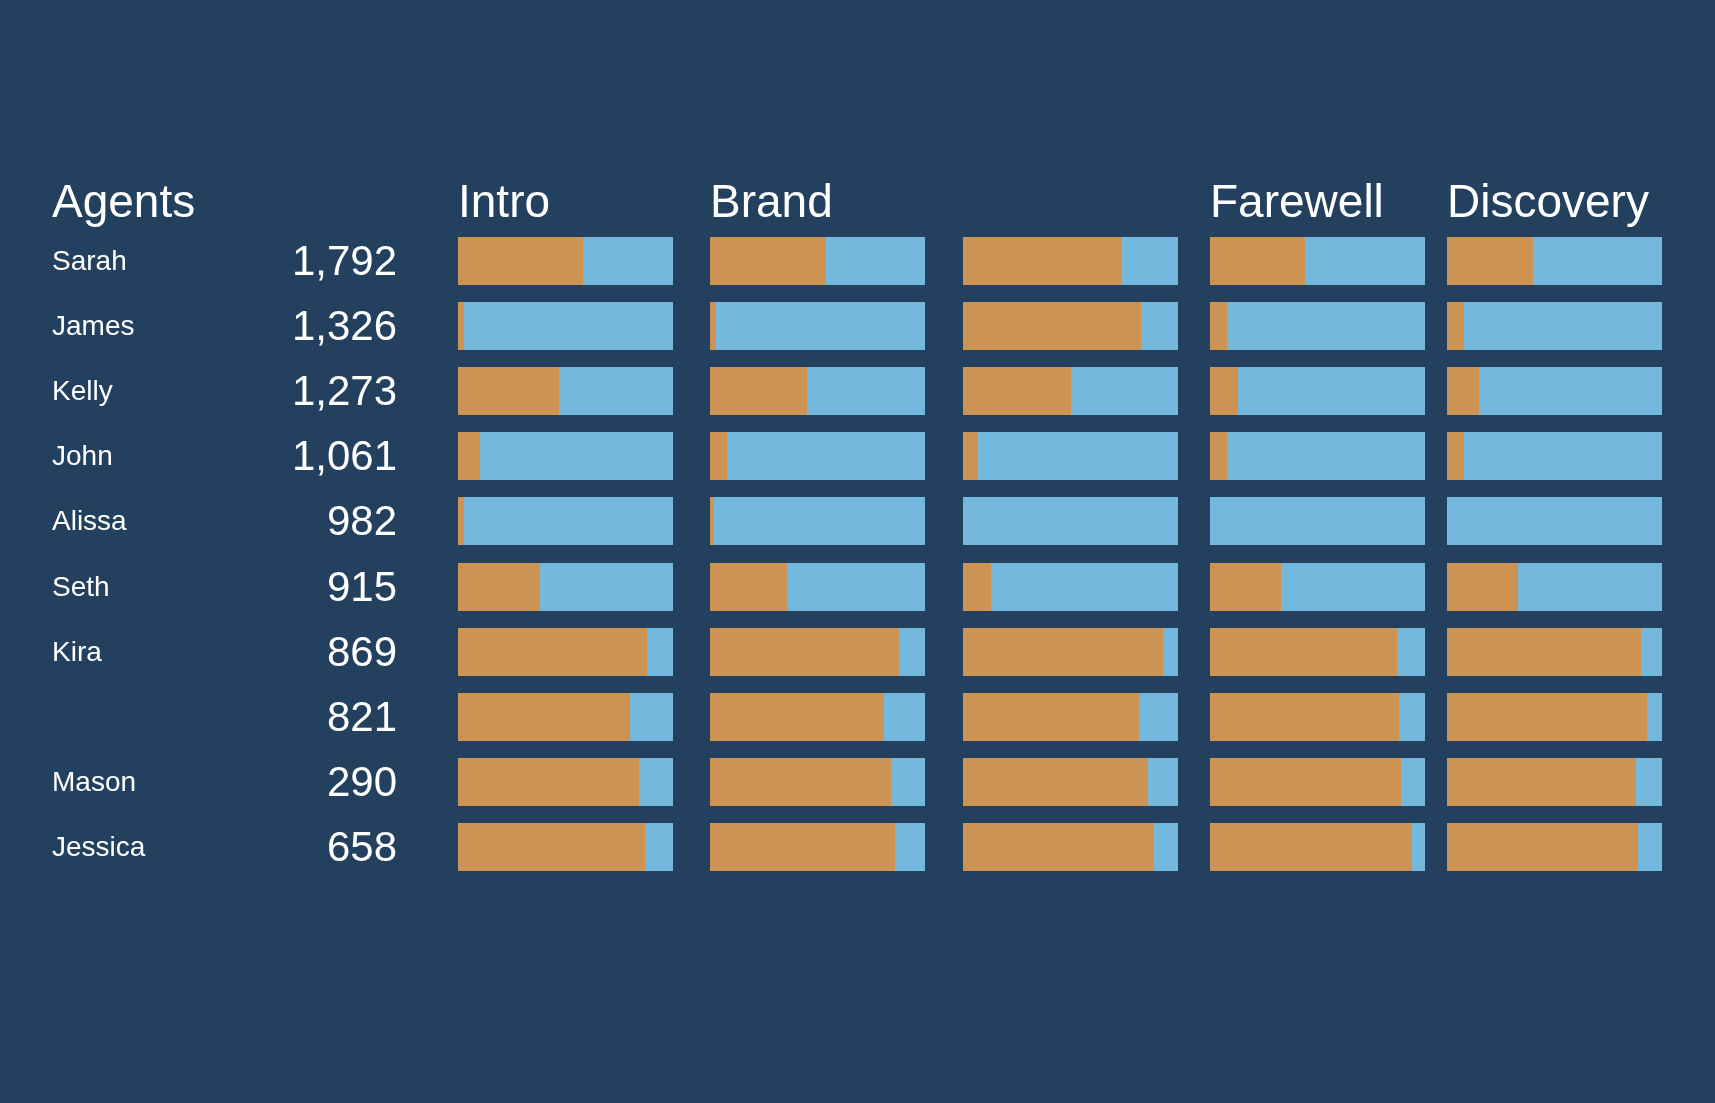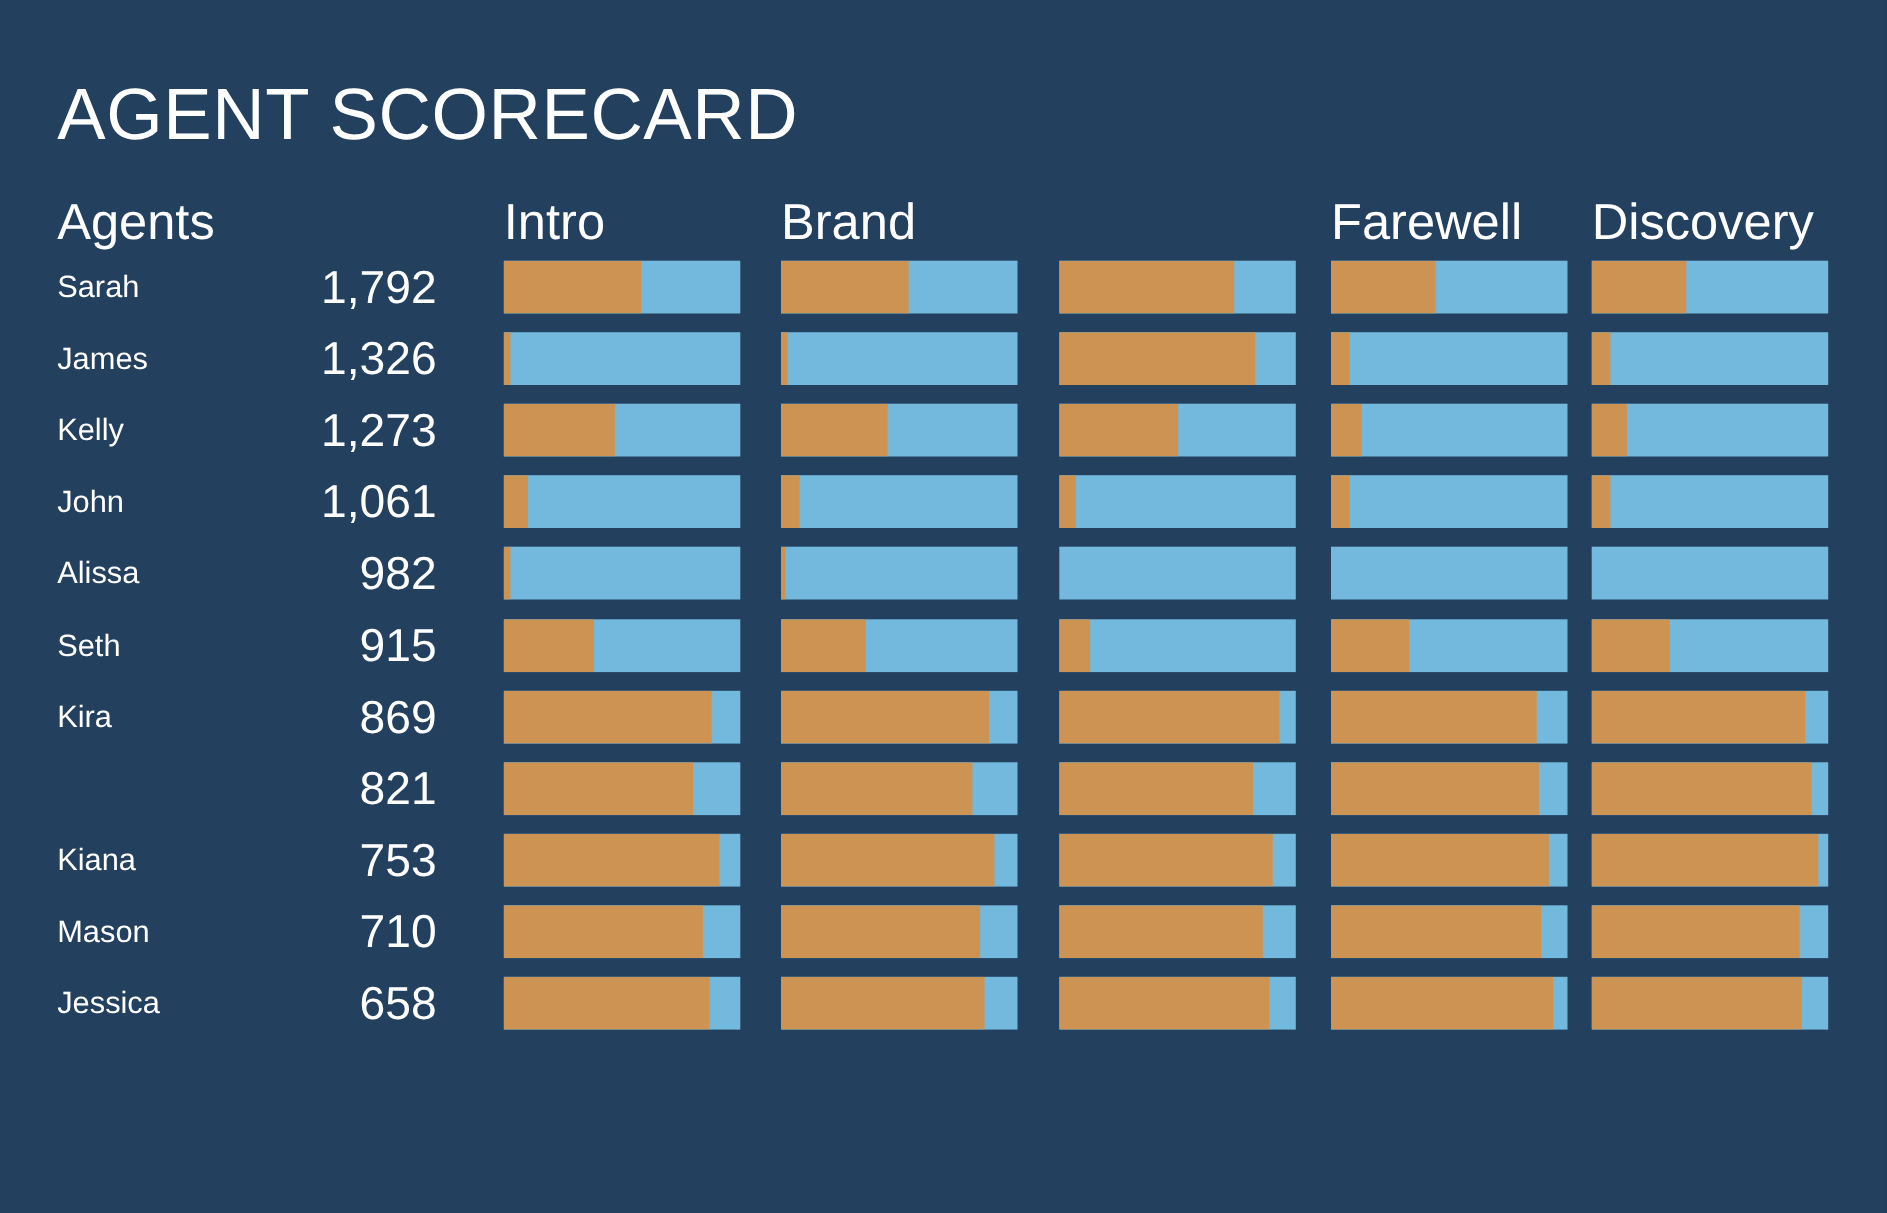--- a/index.html
+++ b/index.html
@@ -108,21 +108,20 @@
     top: 0;
     bottom: 0;
     background: #cc9352;
   }
 </style>
 </head>
 <body>
 
 <div class="board">
 
-  <div class="title">AGENT SCORECARD</div>
 
   <div class="grid">
 
     <div class="row head-row">
       <div class="cell-agent">Agents</div>
       <div class="metric-head" style="left:458px;text-align:center;">Intro</div>
       <div class="metric-head" style="left:710px;">Brand</div>
       <div class="metric-head" style="left:1447px;">Discovery</div>
       <div class="metric-head" style="left:1210px;">Farewell</div>
     </div>
@@ -273,41 +272,22 @@
             <div class="fill" style="width: 82%;"></div>
           </div>
           <div class="bar" style="left: 1210px;">
             <div class="fill" style="width: 88%;"></div>
           </div>
           <div class="bar" style="left: 1447px;">
             <div class="fill" style="width: 93%;"></div>
           </div>
         </div>
         <div class="row">
-          <div class="cell-agent">Kiana</div>
-          <div class="cell-calls">753</div>
-          <div class="bar" style="left: 458px;">
-            <div class="fill" style="width: 91%;"></div>
-          </div>
-          <div class="bar" style="left: 710px;">
-            <div class="fill" style="width: 90%;"></div>
-          </div>
-          <div class="bar" style="left: 963px;">
-            <div class="fill" style="width: 90%;"></div>
-          </div>
-          <div class="bar" style="left: 1210px;">
-            <div class="fill" style="width: 92%;"></div>
-          </div>
-          <div class="bar" style="left: 1447px;">
-            <div class="fill" style="width: 96%;"></div>
-          </div>
-        </div>
-        <div class="row">
           <div class="cell-agent">Mason</div>
-          <div class="cell-calls">710</div>
+          <div class="cell-calls">290</div>
           <div class="bar" style="left: 458px;">
             <div class="fill" style="width: 84%;"></div>
           </div>
           <div class="bar" style="left: 710px;">
             <div class="fill" style="width: 84%;"></div>
           </div>
           <div class="bar" style="left: 963px;">
             <div class="fill" style="width: 86%;"></div>
           </div>
           <div class="bar" style="left: 1210px;">

